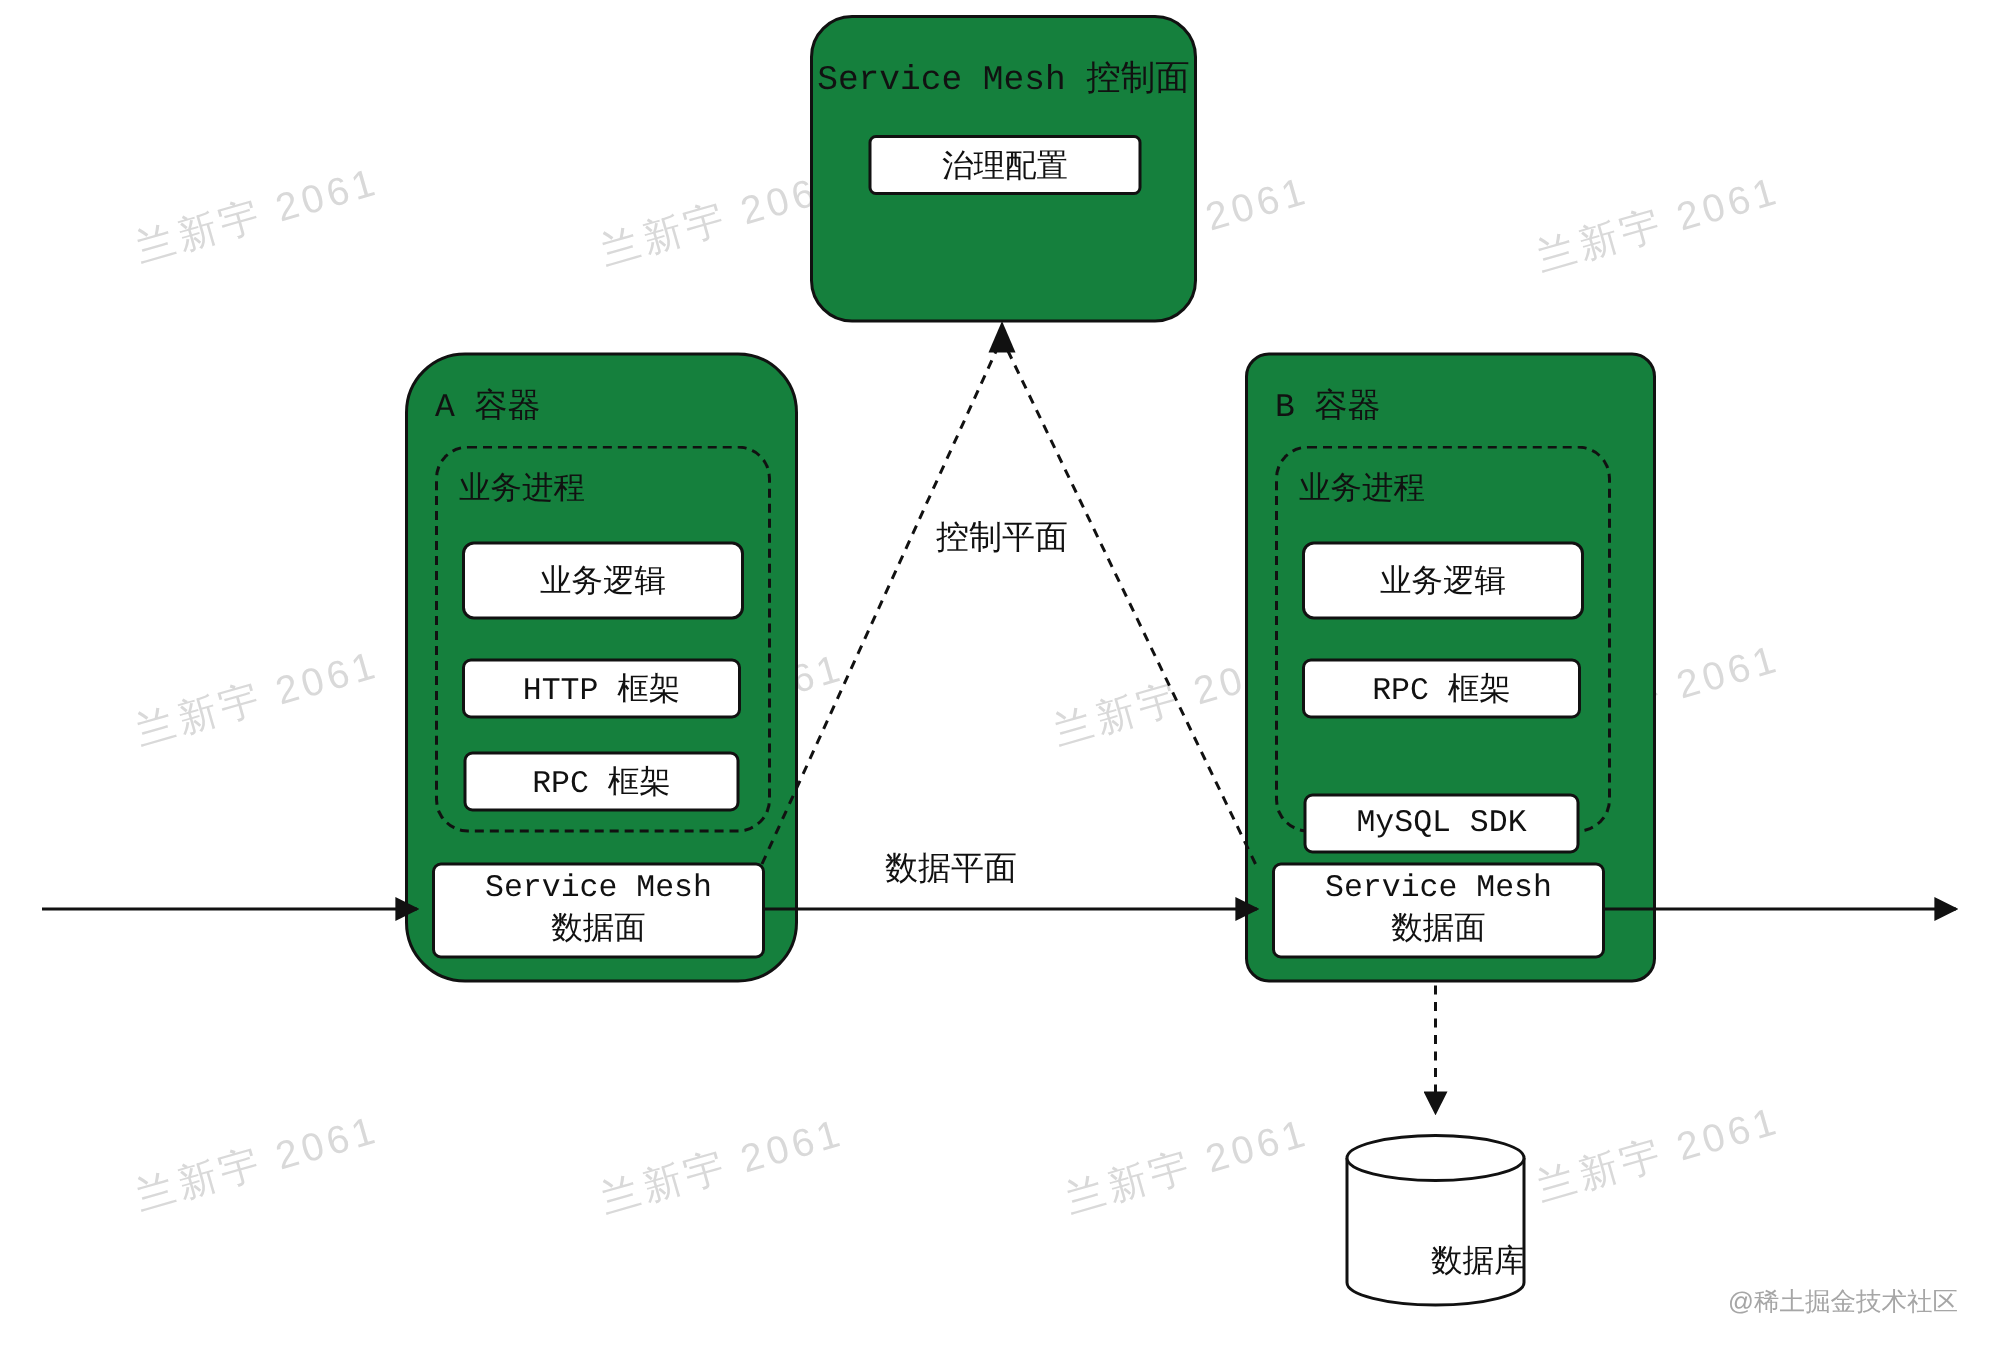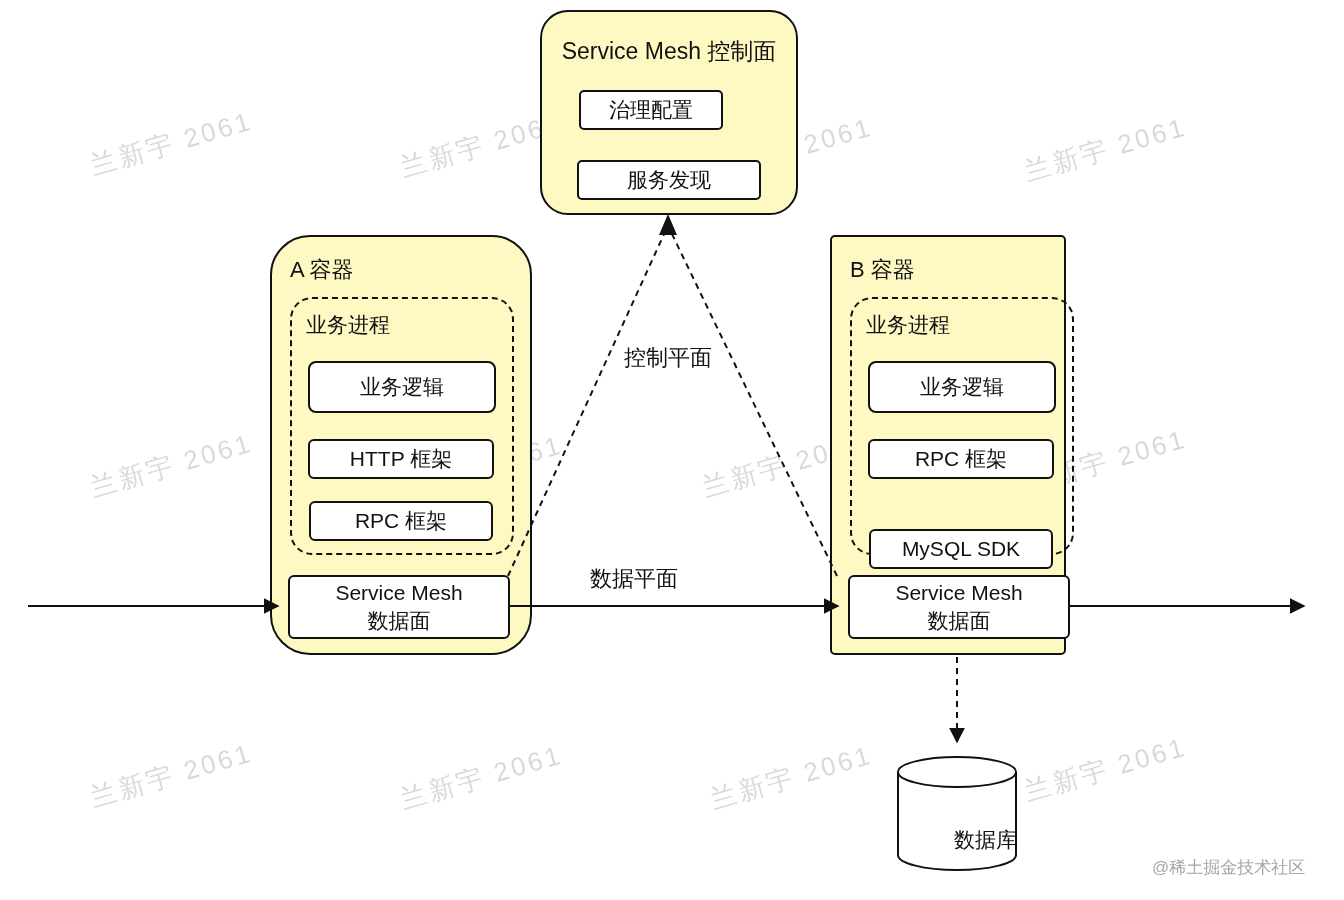--- a/index.html
+++ b/index.html
@@ -5,21 +5,21 @@
   * { margin:0; padding:0; box-sizing:border-box; }
   html,body { background:#ffffff; }
   body { font-family:"Liberation Sans","DejaVu Sans",sans-serif; color:#111; }
   .canvas { position:relative; width:1344px; height:900px; background:#fff; overflow:hidden; }
 
   .layer { position:absolute; left:0; top:0; width:1344px; height:900px; pointer-events:none; }
 
   .watermark { position:absolute; font-size:26px; color:#d9d9d9; transform:rotate(-16deg);
                white-space:nowrap; letter-spacing:3px; user-select:none; }
 
-  .node { position:absolute; background:#fef9c3; border:2px solid #111; }
+  .node { position:absolute; background:#15803d; border:2px solid #111;font-family:Liberation Mono, monospace; }
   .dashed-box { position:absolute; background:transparent; border:2px dashed #111; border-radius:22px; }
 
   .small-box { position:absolute; background:#fff; border:2px solid #111; border-radius:6px;
                display:flex; align-items:center; justify-content:center;
                font-size:21px; color:#111; text-align:center; }
   .two-line { flex-direction:column; line-height:1.35; }
 
   .corner-title { position:absolute; font-size:22px; color:#111; white-space:nowrap; }
   .center-title { position:absolute; left:0; right:0; text-align:center; font-size:23px; color:#111; }
 
@@ -46,39 +46,38 @@
   <span class="watermark" style="left:708px;top:760px;">兰新宇 2061</span>
   <span class="watermark" style="left:1022px;top:752px;">兰新宇 2061</span>
 
   <svg class="layer" viewBox="0 0 1344 900">
     <path d="M 898 772 L 898 855 A 59 15 0 0 0 1016 855 L 1016 772" fill="#ffffff" stroke="#111111" stroke-width="2"></path>
     <ellipse cx="957" cy="772" rx="59" ry="15" fill="#ffffff" stroke="#111111" stroke-width="2"></ellipse>
   </svg>
 
   <div class="node" style="left:540px;top:10px;width:258px;height:205px;border-radius:28px;">
     <div class="center-title" style="top:24px;">Service Mesh 控制面</div>
-    <div class="small-box" style="left:37px;top:78px;width:144px;height:40px;border-radius:5px;">治理配置</div>
-    <div class="small-box" style="left:35px;top:148px;width:184px;height:40px;border-radius:5px;">服务发现</div>
+    <div class="small-box" style="left:37px;top:78px;width:182px;height:40px;border-radius:5px;">治理配置</div>
   </div>
 
   <div class="node" style="left:270px;top:235px;width:262px;height:420px;border-radius:40px;">
     <div class="corner-title" style="left:18px;top:18px;">A 容器</div>
     <div class="dashed-box" style="left:18px;top:60px;width:224px;height:258px;">
       <div class="corner-title" style="left:14px;top:12px;font-size:21px;">业务进程</div>
       <div class="small-box" style="left:16px;top:62px;width:188px;height:52px;border-radius:8px;">业务逻辑</div>
       <div class="small-box" style="left:16px;top:140px;width:186px;height:40px;">HTTP 框架</div>
       <div class="small-box" style="left:17px;top:202px;width:184px;height:40px;">RPC 框架</div>
     </div>
     <div class="small-box two-line" style="left:16px;top:338px;width:222px;height:64px;">
       <span>Service Mesh</span>
       <span>数据面</span>
     </div>
   </div>
 
-  <div class="node" style="left:830px;top:235px;width:236px;height:420px;border-radius:5px;">
+  <div class="node" style="left:830px;top:235px;width:274px;height:420px;border-radius:16px;">
     <div class="corner-title" style="left:18px;top:18px;">B 容器</div>
     <div class="dashed-box" style="left:18px;top:60px;width:224px;height:258px;">
       <div class="corner-title" style="left:14px;top:12px;font-size:21px;">业务进程</div>
       <div class="small-box" style="left:16px;top:62px;width:188px;height:52px;border-radius:8px;">业务逻辑</div>
       <div class="small-box" style="left:16px;top:140px;width:186px;height:40px;">RPC 框架</div>
       <div class="small-box" style="left:17px;top:202px;width:184px;height:40px;margin-top:28px;">MySQL SDK</div>
     </div>
     <div class="small-box two-line" style="left:16px;top:338px;width:222px;height:64px;">
       <span>Service Mesh</span>
       <span>数据面</span>

